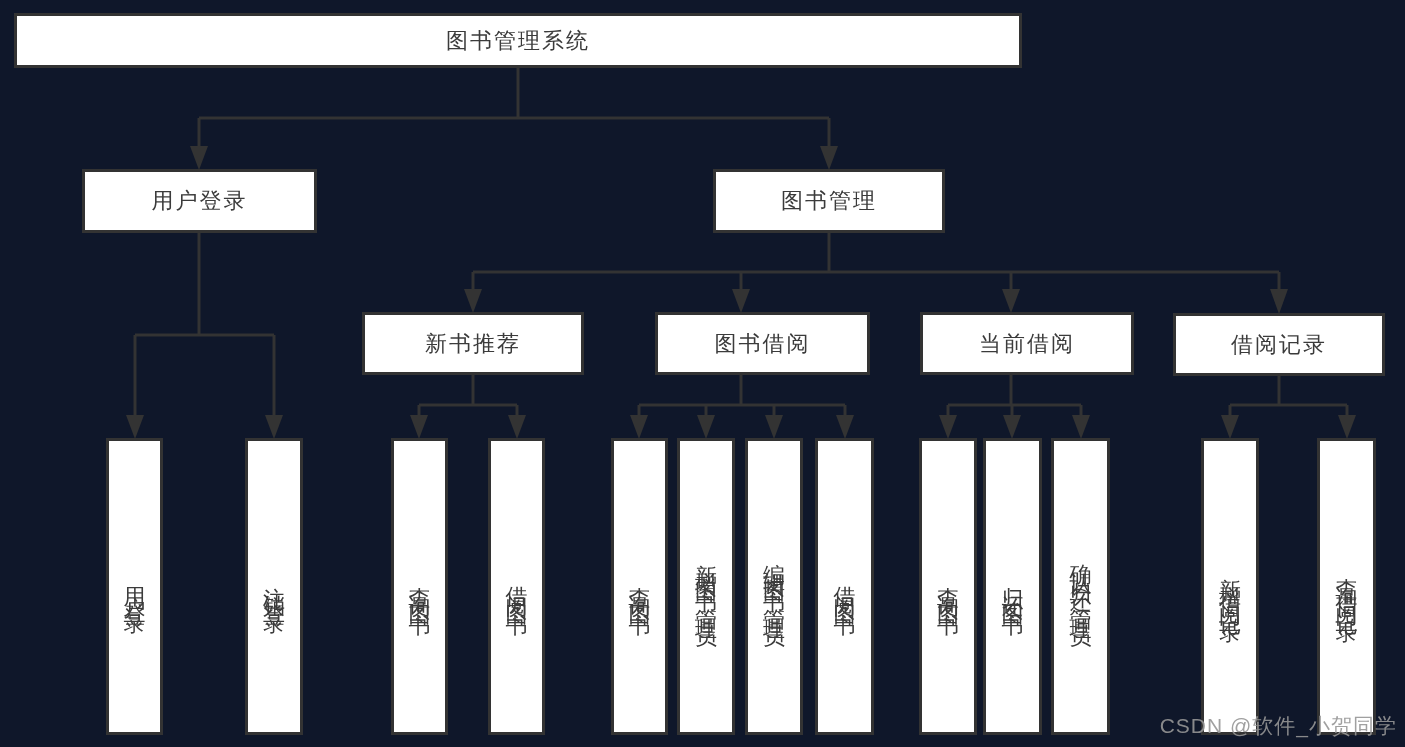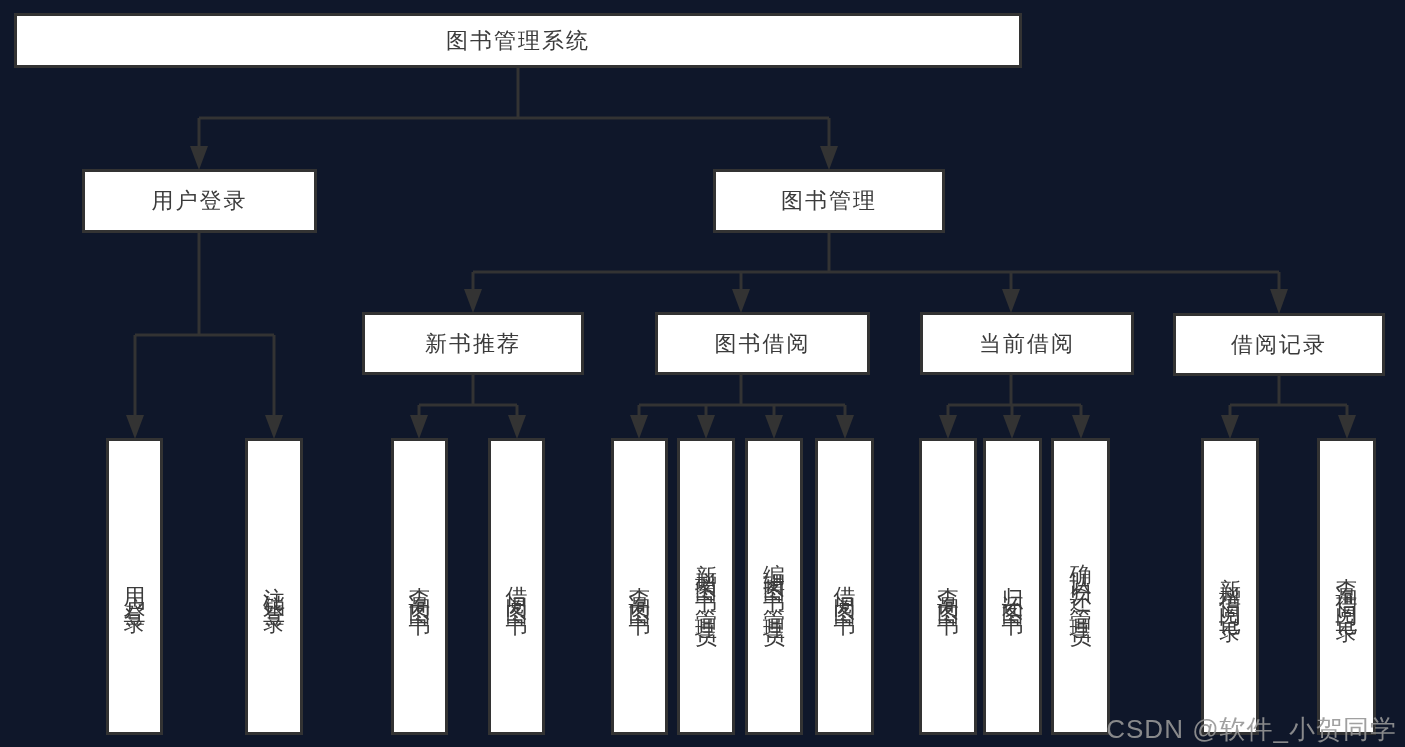--- a/index.html
+++ b/index.html
@@ -35,21 +35,21 @@
   .lf6  { left:677px;  width:58px; }
   .lf7  { left:745px;  width:58px; }
   .lf8  { left:815px;  width:59px; }
   .lf9  { left:919px;  width:58px; }
   .lf10 { left:983px;  width:59px; }
   .lf11 { left:1051px; width:59px; }
   .lf12 { left:1201px; width:58px; }
   .lf13 { left:1317px; width:59px; }
   .watermark {
     position:absolute; z-index:3; right:8px; top:712px;
-    font-size:26px; color:rgba(150,150,150,0.9); letter-spacing:1px;
+    font-size:21px; color:rgba(150,150,150,0.9); letter-spacing:1px;
     white-space:nowrap;
   }
 </style>
 </head>
 <body>
 
 <div class="canvas">
 
   <svg class="wires" width="1405" height="747" viewBox="0 0 1405 747">
     <g stroke="#333333" stroke-width="3" fill="none">

